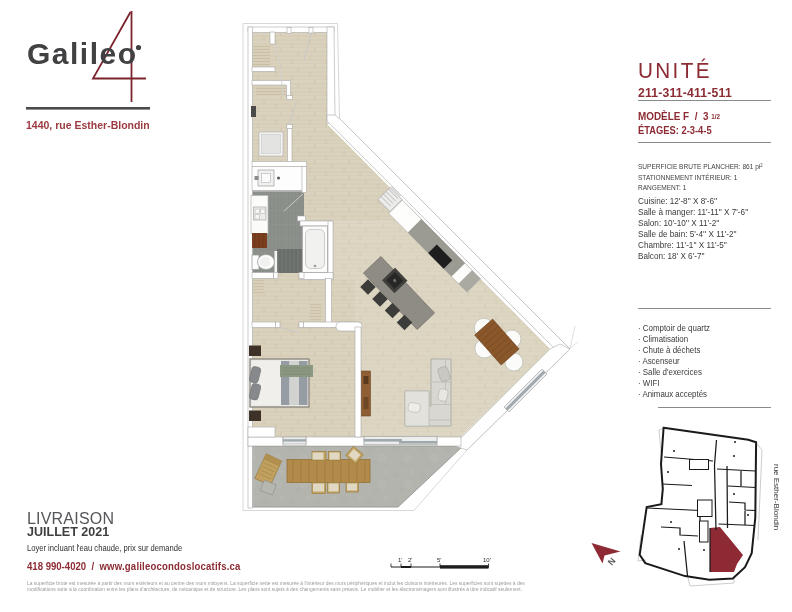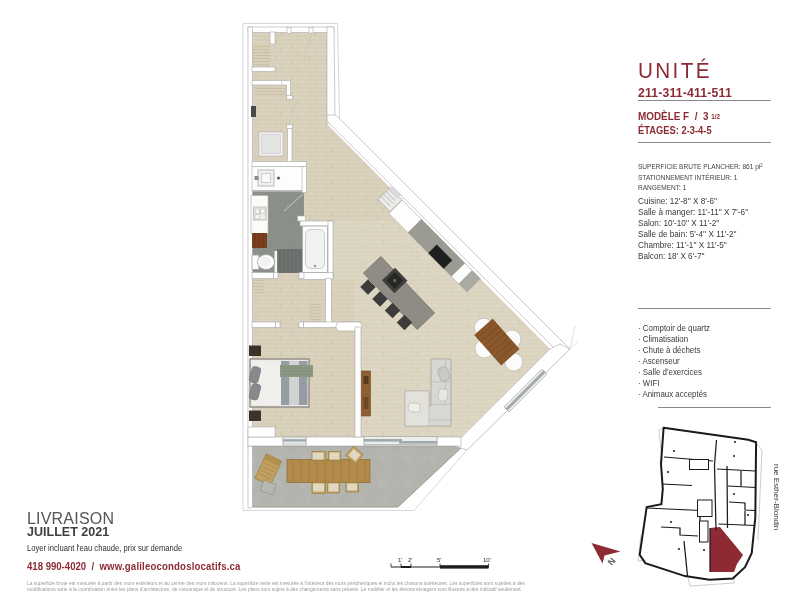--- a/index.html
+++ b/index.html
@@ -5,20 +5,37 @@
   html,body{margin:0;padding:0;background:#fff;}
   #page{position:relative;width:792px;height:612px;background:#fff;overflow:hidden;
         font-family:"Liberation Sans",sans-serif;}
   .abs{position:absolute;}
   .red{color:#8C2B33;}
 </style>
 </head>
 <body>
 <div id="page">
 
+  <div class="abs" style="left:0;top:0;width:200px;height:140px;">
+    <svg width="200" height="140" viewBox="0 0 200 140">
+
+      <g stroke="#7b242e" stroke-width="1.8" fill="none">
+        <path d="M131.5 11 L131.5 102"></path>
+        <path d="M130.5 12 L93 78.5 L146 78.5"></path>
+      </g>
+
+      <text x="27" y="64" font-size="30" font-weight="bold" fill="#414042" letter-spacing="1.5">Galileo</text>
+
+      <circle cx="138.5" cy="47.5" r="2.6" fill="#414042"></circle>
+
+      <rect x="26" y="107" width="124" height="2.6" fill="#4a4a4a"></rect>
+
+      <text x="26" y="129" font-size="10.5" font-weight="bold" fill="#9c3a41">1440, rue Esther-Blondin</text>
+    </svg>
+  </div>
 
   <div id="unite" class="abs red" style="transform-origin:0 0;transform:scaleX(0.94);white-space:nowrap;left:638px;top:58px;font-size:22px;letter-spacing:2.5px;">UNITÉ</div>
 
   <div id="nums" class="abs red" style="transform-origin:0 0;transform:scaleX(0.94);white-space:nowrap;left:638px;top:84.5px;font-size:13px;font-weight:bold;letter-spacing:0.2px;">211-311-411-511</div>
 
   <div class="abs" style="left:638px;top:100px;width:133px;height:1px;background:#8a8a8a;"></div>
 
   <div id="modele" class="abs red" style="transform-origin:0 0;transform:scaleX(0.9);white-space:nowrap;left:638px;top:110px;font-size:11px;font-weight:bold;">MODÈLE F&nbsp;&nbsp;/&nbsp;&nbsp;3 <span style="font-size:7px;vertical-align:1.5px;">1/2</span></div>
 
   <div id="etages" class="abs red" style="transform-origin:0 0;transform:scaleX(0.85);white-space:nowrap;left:638px;top:123.5px;font-size:11px;font-weight:bold;">ÉTAGES: 2-3-4-5</div>

